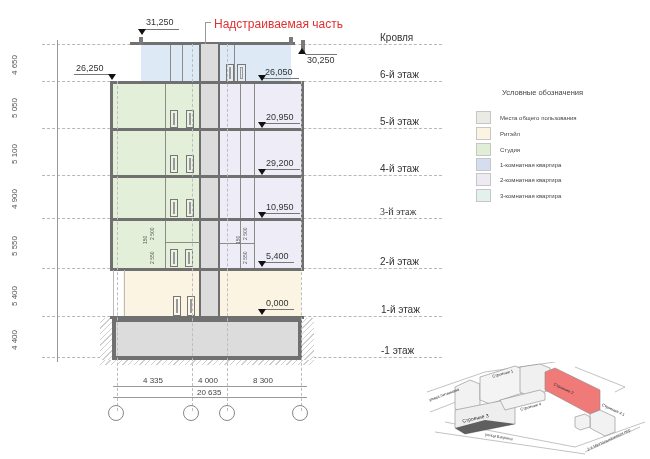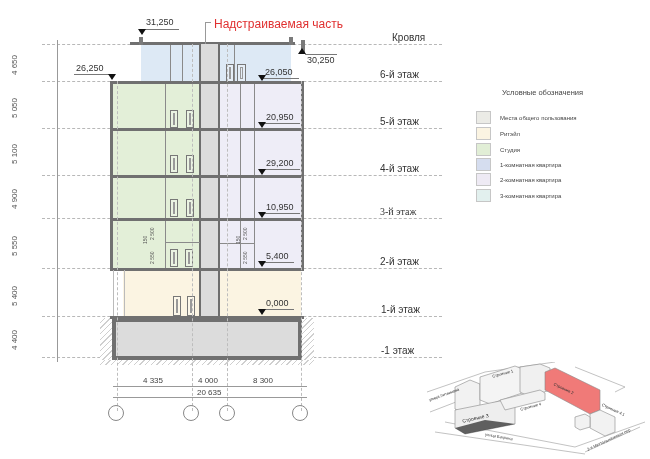--- a/index.html
+++ b/index.html
@@ -32,21 +32,21 @@
   <div class="lvl-line" style="left:42px;top:44px;width:400px;"></div>
   <div class="lvl-line" style="left:42px;top:81px;width:400px;"></div>
   <div class="lvl-line" style="left:42px;top:128px;width:400px;"></div>
   <div class="lvl-line" style="left:42px;top:175px;width:400px;"></div>
   <div class="lvl-line" style="left:42px;top:218px;width:400px;"></div>
   <div class="lvl-line" style="left:42px;top:268px;width:400px;"></div>
   <div class="lvl-line" style="left:42px;top:316px;width:400px;"></div>
   <div class="lvl-line" style="left:42px;top:357px;width:400px;"></div>
 </div>
 
-<div class="lvl-label" style="left:392px;top:32px;">Кровля</div>
+<div class="lvl-label" style="left:380px;top:32px;">Кровля</div>
 <div class="lvl-label" style="left:380px;top:69px;">6-й этаж</div>
 <div class="lvl-label" style="left:380px;top:116px;">5-й этаж</div>
 <div class="lvl-label" style="left:380px;top:163px;">4-й этаж</div>
 <div class="lvl-label" style="left:380px;top:206px;font-family:Liberation Serif, serif;">3-й этаж</div>
 <div class="lvl-label" style="left:380px;top:256px;">2-й этаж</div>
 <div class="lvl-label" style="left:381px;top:304px;">1-й этаж</div>
 <div class="lvl-label" style="left:381px;top:345px;">-1 этаж</div>
 
 <div class="abs" style="left:57px;top:40px;width:0;height:322px;border-left:1px solid #999;"></div>
 <div class="dim-v" style="left:10px;top:75px;">4 650</div>

